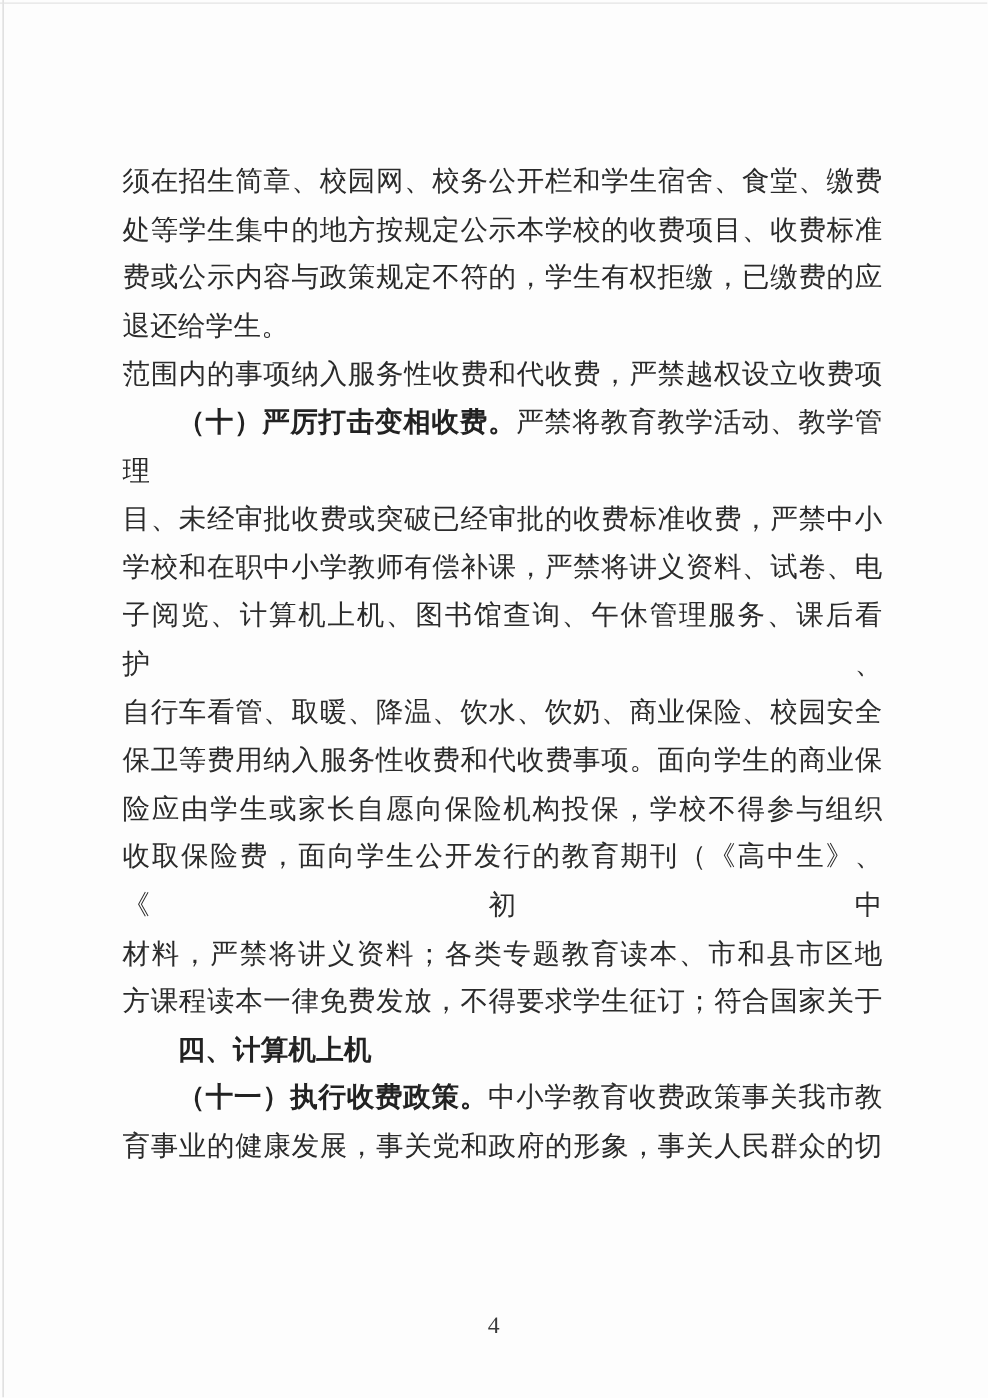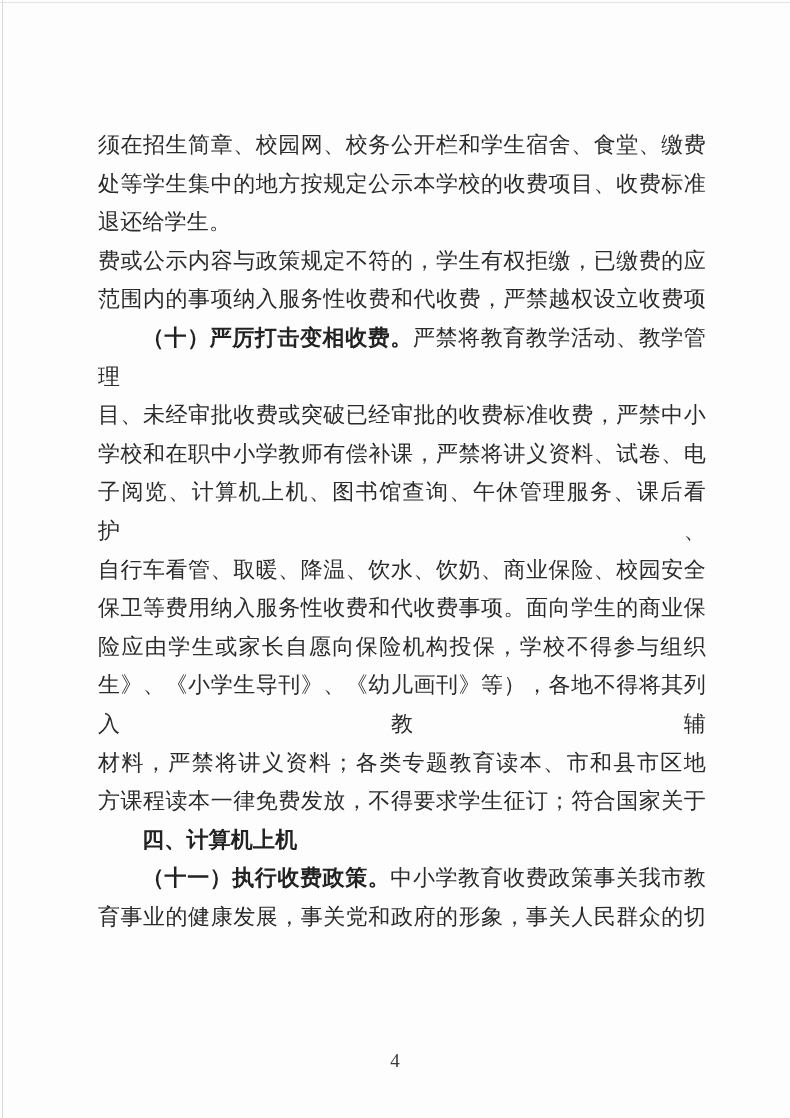--- a/index.html
+++ b/index.html
@@ -75,31 +75,31 @@
 </head>
 <body>
 
 <div class="page">
   <div class="scan-edge-left"></div>
   <div class="scan-edge-top"></div>
 
   <div class="text-block" id="text-block">
       <div class="line"><span>须在招生简章、校园网、校务公开栏和学生宿舍、食堂、缴费</span></div>
       <div class="line"><span>处等学生集中的地方按规定公示本学校的收费项目、收费标准</span></div>
+      <div class="line"><span>费或公示内容与政策规定不符的，学生有权拒缴，已缴费的应</span></div>
       <div class="line last"><span>退还给学生。</span></div>
-      <div class="line"><span>费或公示内容与政策规定不符的，学生有权拒缴，已缴费的应</span></div>
       <div class="line"><span>范围内的事项纳入服务性收费和代收费，严禁越权设立收费项</span></div>
       <div class="line indent"><b>（十）严厉打击变相收费。</b><span>严禁将教育教学活动、教学管理</span></div>
       <div class="line"><span>目、未经审批收费或突破已经审批的收费标准收费，严禁中小</span></div>
       <div class="line"><span>学校和在职中小学教师有偿补课，严禁将讲义资料、试卷、电</span></div>
       <div class="line"><span>子阅览、计算机上机、图书馆查询、午休管理服务、课后看护、</span></div>
       <div class="line"><span>自行车看管、取暖、降温、饮水、饮奶、商业保险、校园安全</span></div>
       <div class="line"><span>保卫等费用纳入服务性收费和代收费事项。面向学生的商业保</span></div>
       <div class="line"><span>险应由学生或家长自愿向保险机构投保，学校不得参与组织</span></div>
-      <div class="line"><span>生》、《小学生导刊》、《幼儿画刊》等），各地不得将其列入教辅</span></div>
+      <div class="line"><span>收取保险费，面向学生公开发行的教育期刊（《高中生》、《初中</span></div>
       <div class="line"><span>材料，严禁将讲义资料；各类专题教育读本、市和县市区地</span></div>
       <div class="line"><span>方课程读本一律免费发放，不得要求学生征订；符合国家关于</span></div>
       <div class="line last indent"><b>四、计算机上机</b></div>
       <div class="line indent"><b>（十一）执行收费政策。</b><span>中小学教育收费政策事关我市教</span></div>
       <div class="line"><span>育事业的健康发展，事关党和政府的形象，事关人民群众的切</span></div>
     </div>
 
   <div class="footer">
     <span class="page-number">4</span>
   </div>

